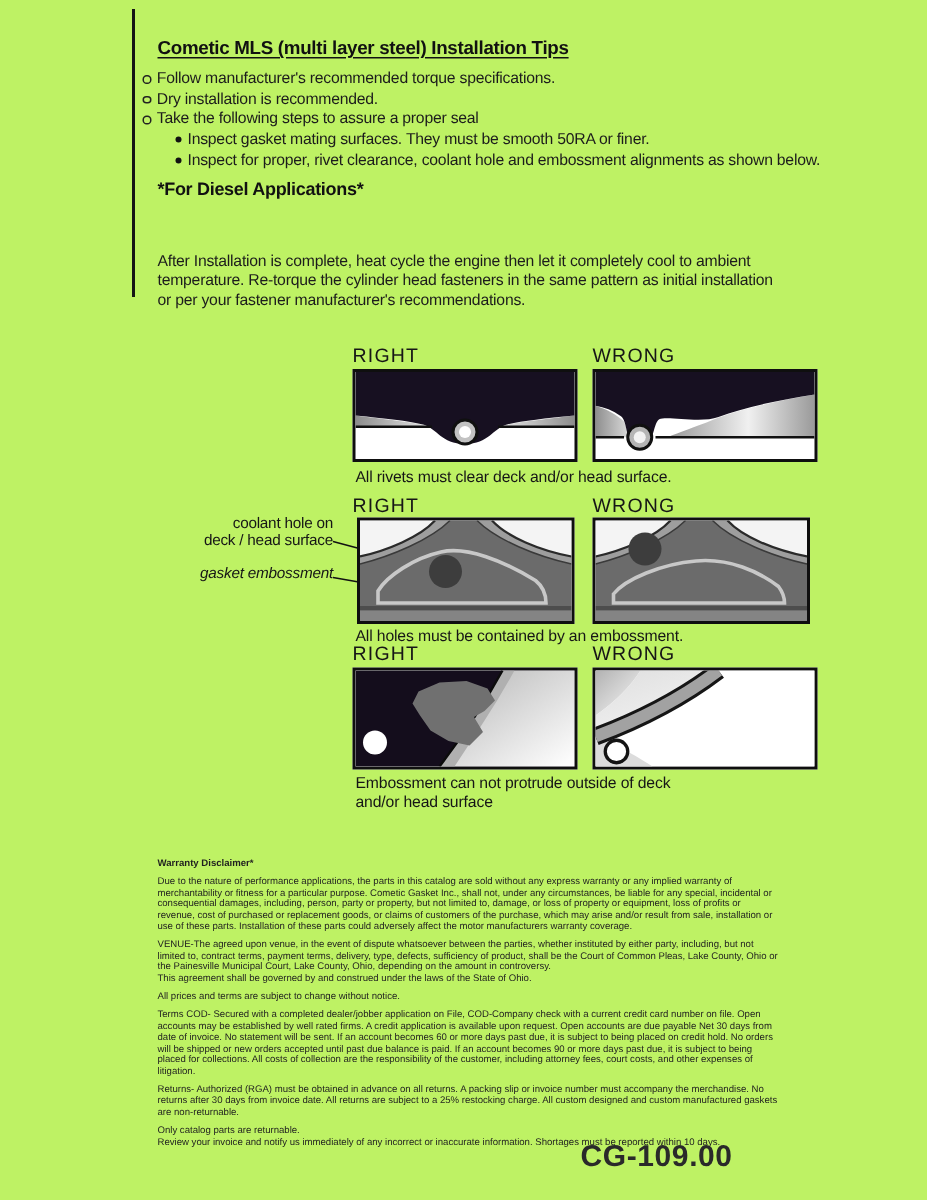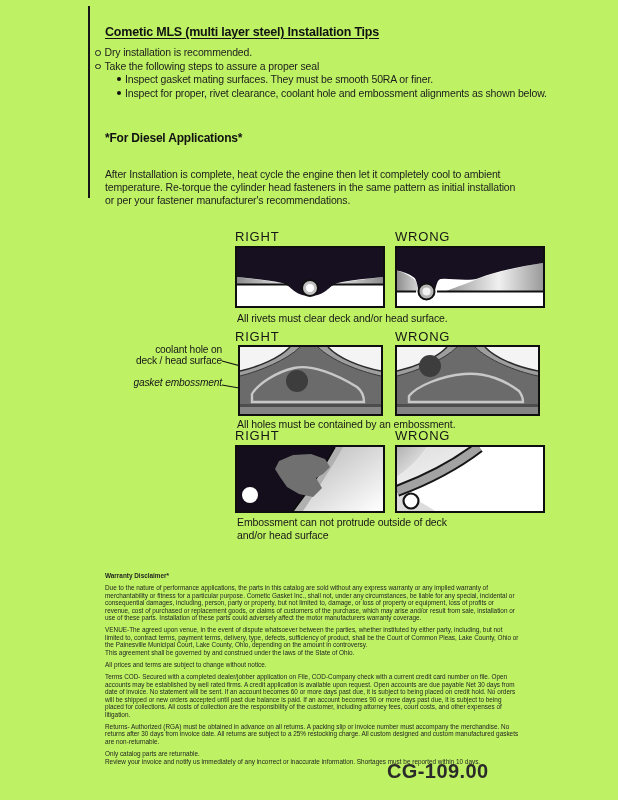--- a/index.html
+++ b/index.html
@@ -13,21 +13,21 @@
   
   #title{left:105px;top:25px;font-size:12.5px;font-weight:bold;letter-spacing:-0.2px;
     text-decoration:underline;text-underline-offset:2px;color:#111;}
   
   #tips{left:95px;top:46px;width:470px;font-size:10.5px;letter-spacing:-0.15px;line-height:13.7px;}
   .brow{display:flex;align-items:flex-start;white-space:nowrap;}
   .brow.sub{padding-left:22px;}
   .mark-o{flex:0 0 auto;width:3.5px;height:3.5px;border:1px solid #222;border-radius:50%;margin:4px 4px 0 0;}
   .mark-f{flex:0 0 auto;width:4px;height:4px;background:#111;border-radius:50%;margin:4px 4px 0 0;}
   
-  #diesel-heading{left:105px;top:119px;font-size:12px;font-weight:bold;letter-spacing:-0.2px;color:#111;margin-top:12px;}
+  #diesel-heading{left:105px;top:119px;font-size:12px;font-weight:bold;letter-spacing:-0.2px;color:#111;}
   .para{left:105px;width:445px;font-size:10.5px;letter-spacing:-0.15px;line-height:13.2px;white-space:pre-line;}
   #para1{top:136px;}
   #para2{top:168px;}
   #note{left:105px;top:208px;font-size:10.5px;letter-spacing:-0.15px;}
   
   .dlabel{width:150px;text-align:left;font-size:13px;letter-spacing:0.8px;color:#161616;}
   .panel{border:2px solid #0f0f0f;background:#fff;box-sizing:border-box;}
   .panel svg{display:block;width:100%;height:100%;}
   .caption{left:237px;font-size:10.5px;letter-spacing:-0.1px;line-height:13px;color:#161616;white-space:pre-line;}
   .side-label{left:110px;width:112px;text-align:right;font-size:10.2px;letter-spacing:-0.15px;
@@ -41,20 +41,24 @@
 </head>
 <body>
 
 <div id="page">
 
   <div class="abs" id="edge-line"></div>
 
   <div class="abs" id="title">Cometic MLS (multi layer steel) Installation Tips</div>
 
   <div class="abs" id="tips">
+    <div class="brow">
+        <span class="mark-o"></span>
+        <span>Follow manufacturer's recommended torque specifications.</span>
+      </div>
     <div class="brow">
         <span class="mark-o"></span>
         <span>Dry installation is recommended.</span>
       </div>
     <div class="brow">
         <span class="mark-o"></span>
         <span>Take the following steps to assure a proper seal</span>
       </div>
     <div class="brow sub">
         <span class="mark-f"></span>

